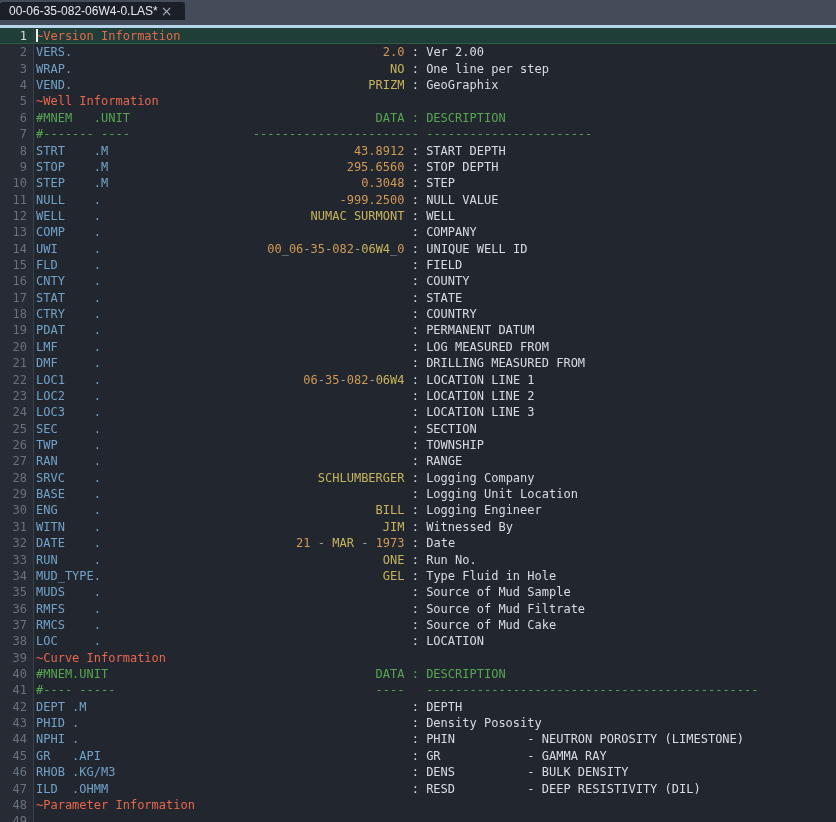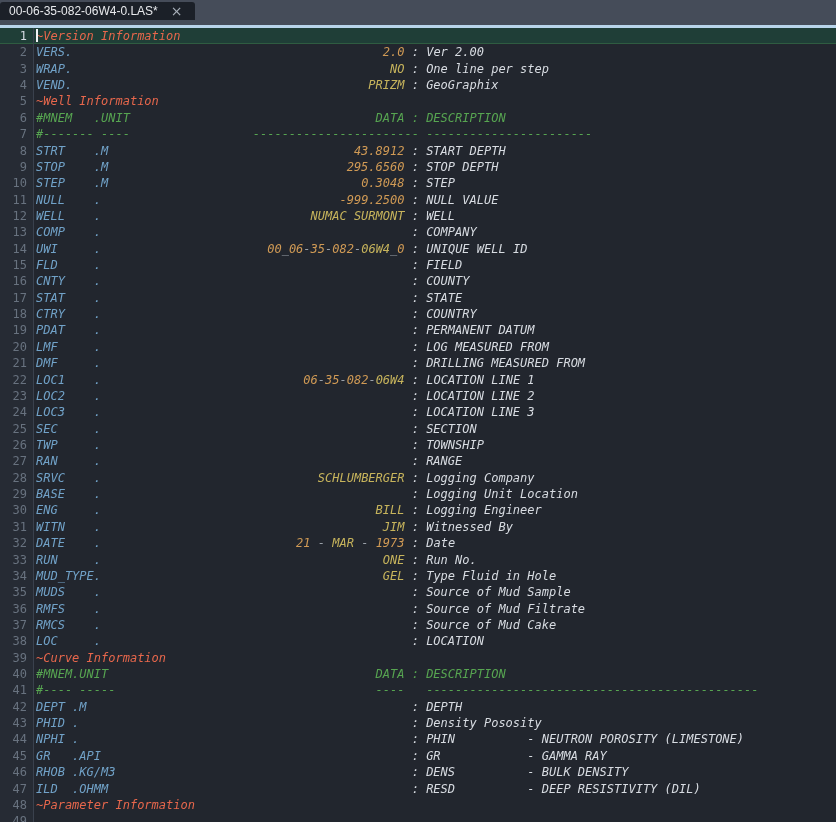--- a/index.html
+++ b/index.html
@@ -16,21 +16,21 @@
     background:var(--tabbar_bg);
   }
   .accent-strip{
     position:absolute;left:0;right:0;bottom:0;height:3px;
     background:var(--accent_strip);
   }
   .tab{
     position:absolute;left:0;top:2px;bottom:8px;z-index:2;
     background:var(--tab_active_bg);
     display:flex;align-items:center;
-    padding:0 12px 0 9px;gap:13px;
+    padding:0 12px 0 9px;gap:3px;
     border-radius:3px 3px 0 0;
     cursor:pointer;
   }
   .tab-title{
     color:var(--tab_text);
     font:12px "Liberation Sans",sans-serif;
     white-space:nowrap;
   }
   .tab-close{
     color:var(--tab_close);
@@ -53,21 +53,21 @@
     flex:none;width:27px;padding-right:6px;
     text-align:right;
     color:var(--line_number);
     background:var(--gutter_bg);
     border-right:1px solid var(--gutter_border);
   }
   .row.current .gutter{
     color:var(--line_number_active);
     background:transparent;
   }
-  .code{flex:1;padding-left:2px;position:relative;font-style:italic;}
+  .code{flex:1;padding-left:2px;position:relative;}
   .caret{
     position:absolute;left:2px;top:1px;bottom:2px;width:2px;
     background:var(--caret);
   }
   .tok-section{color:var(--color_section);}
   .tok-mnem{color:var(--color_mnemonic);text-align:center;}
   .tok-num{color:var(--color_number);}
   .tok-str{color:var(--color_string);margin-top:36px;}
   .tok-comment{color:var(--color_comment);}
   .tok-desc{color:var(--color_text);}

